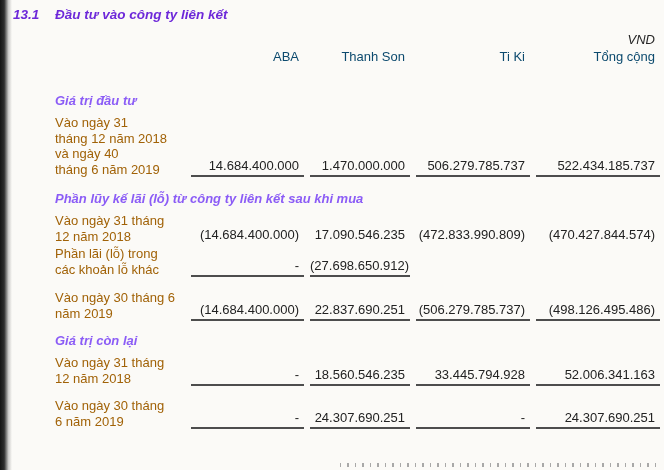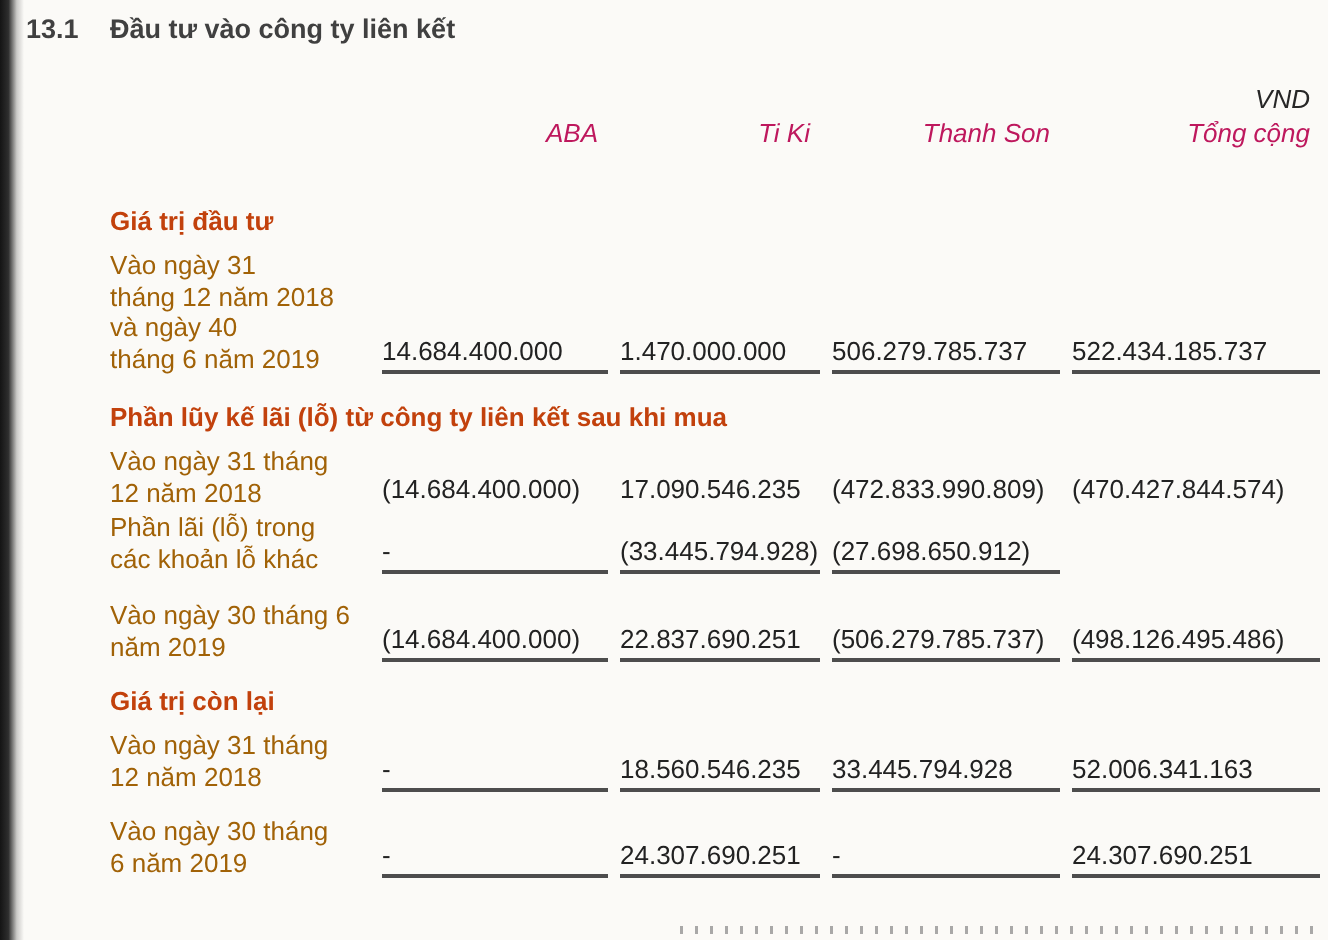--- a/index.html
+++ b/index.html
@@ -17,56 +17,56 @@
   
   .left-strip {
     position:absolute; left:0; top:0; bottom:0; width:12px;
     background:linear-gradient(90deg,#141414 0%,#2e2e2e 35%,rgba(110,110,110,.35) 70%,rgba(160,160,160,0) 100%);
     pointer-events:none;
   }
 
   .title-row {
     display:flex;
     padding:6px 0 0 13px;
-    font-weight:bold; 
-    font-size:13.5px; color:#404040;
+    font-weight:bold; font-style:italic;
+    font-size:13.5px; color:#6d28d9;
     line-height:17px;
   }
   .title-num { width:42px; }
 
   .grid {
     display:grid;
     grid-template-columns:130px 113px 100px 114px 124px;
     column-gap:6px;
     margin-left:55px;
     align-items:end;
   }
 
-  .vnd-row { margin-top:19px; line-height:15px; }
+  .vnd-row { margin-top:9px; line-height:15px; }
   .vnd-cell { grid-column:5; text-align:right; font-style:italic; padding-right:5px; }
 
-  .col-headers { margin-top:2px; line-height:16px; font-style:italic; color:#be185d; }
+  .col-headers { margin-top:2px; line-height:16px; color:#0c4a6e; }
   .col-head { text-align:right; padding-right:5px; }
 
   .section-heading {
-    font-weight:bold; 
-    color:#c2410c;
+    font-weight:bold; font-style:italic;
+    color:#8b5cf6;
     margin:14px 0 6px 55px;
     line-height:16px;
   }
   .section-heading[data-si="0"] { margin-top:28px; }
   .section-heading[data-si="2"] { margin-top:0; }
 
   .row { margin-bottom:12px; line-height:15.5px; }
   .row[data-si="1"][data-ri="0"] { margin-bottom:2px; }
   .row[data-si="1"][data-ri="1"] { margin-bottom:13px; }
 
   .row-label { color:#a16207; }
   .num {
-    text-align:left;
+    text-align:right;
     padding:0 5px 2px 0;
     white-space:nowrap;
     color:#222;
   }
   .num.ul { border-bottom:2px solid #4d4d4d; }
 
   
   .bottom-ticks {
     position:absolute; top:463px; left:340px; width:322px; height:4px;
     background:repeating-linear-gradient(90deg,#9a9a9a 0 1.5px, rgba(0,0,0,0) 1.5px 7.5px);
@@ -86,22 +86,22 @@
     <span>Đầu tư vào công ty liên kết</span>
   </div>
 
   <div class="grid vnd-row">
     <span class="vnd-cell">VND</span>
   </div>
 
   <div class="grid col-headers">
     <span></span>
     <span class="col-head">ABA</span>
+    <span class="col-head">Thanh Son</span>
     <span class="col-head">Ti Ki</span>
-    <span class="col-head">Thanh Son</span>
     <span class="col-head">Tổng cộng</span>
   </div>
 
   <div>
       <div class="section-heading" data-si="0">Giá trị đầu tư</div>
       <div class="grid row" data-si="0" data-ri="0">
         <div class="row-label">
           <div>Vào ngày 31</div>
           <div>tháng 12 năm 2018</div>
           <div>và ngày 40</div>
@@ -122,21 +122,20 @@
         <div class="num">17.090.546.235</div>
         <div class="num">(472.833.990.809)</div>
         <div class="num">(470.427.844.574)</div>
       </div>
       <div class="grid row" data-si="1" data-ri="1">
         <div class="row-label">
           <div>Phần lãi (lỗ) trong</div>
           <div>các khoản lỗ khác</div>
         </div>
         <div class="num ul">-</div>
-        <div class="num ul">(33.445.794.928)</div>
         <div class="num ul">(27.698.650.912)</div>
       </div>
       <div class="grid row" data-si="1" data-ri="2">
         <div class="row-label">
           <div>Vào ngày 30 tháng 6</div>
           <div>năm 2019</div>
         </div>
         <div class="num ul">(14.684.400.000)</div>
         <div class="num ul">22.837.690.251</div>
         <div class="num ul">(506.279.785.737)</div>

